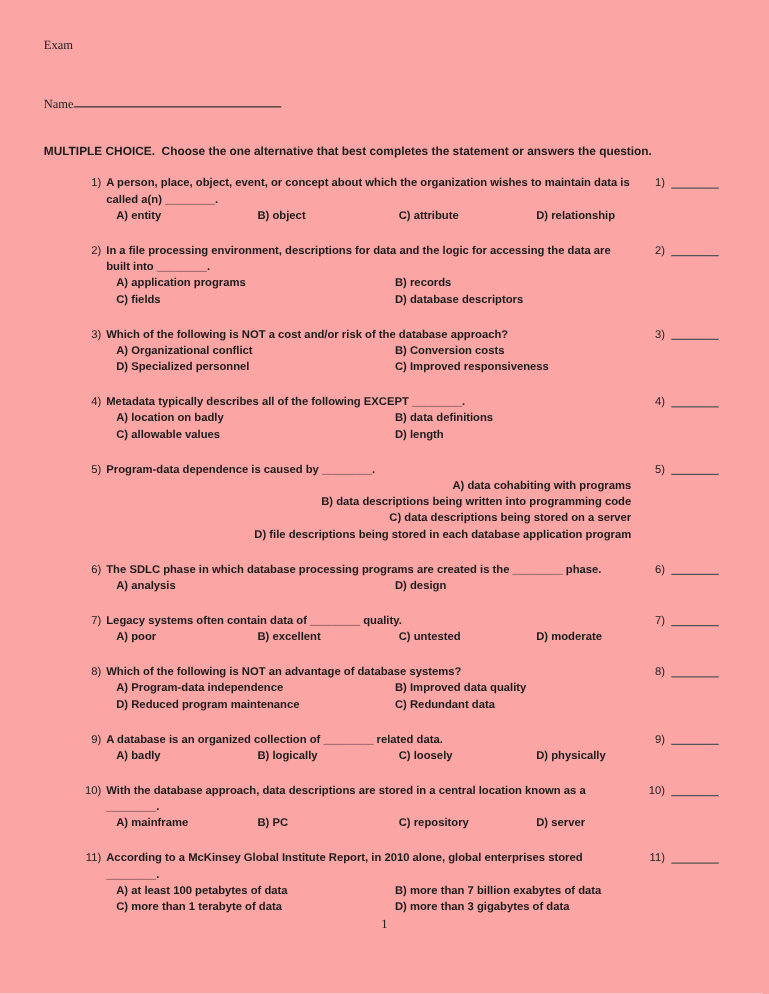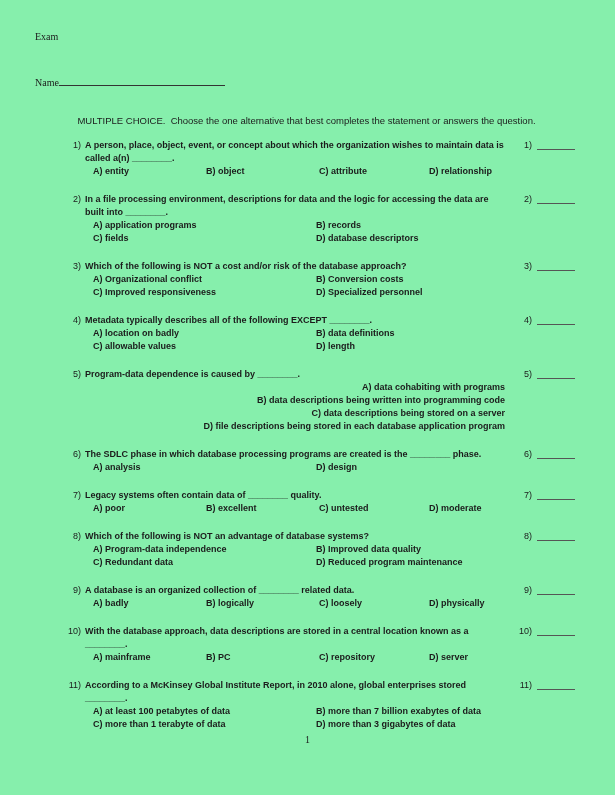--- a/index.html
+++ b/index.html
@@ -1,37 +1,36 @@
 <!DOCTYPE html>
 <html><head>
 <meta charset="utf-8">
 <style>
   * { margin:0; padding:0; box-sizing:border-box; }
   html,body { background:#ffffff; }
   .page {
     position:relative;
     width:615px; height:795px;
-    background:#86efac;
+    background:#fca5a5;
     color:#1b1b1b;
     font-family:"Liberation Sans", sans-serif;
     font-size:9px; line-height:13px;
     padding:30px 37px 0 35px;
     overflow:hidden;
   }
   .serif { font-family:"Liberation Serif", serif; font-size:10px; }
   .exam-label { margin-bottom:11px; }
   .name-row { margin-bottom:25px;margin-top:32px; }
   .name-line {
     display:inline-block; width:166px; height:11px;
     border-bottom:1px solid #333; vertical-align:baseline;
   }
   .instructions {
-    font-weight:normal; font-size:9.5px; white-space:pre-wrap;
+    font-weight:bold; font-size:9.5px; white-space:pre-wrap;
     margin-bottom:12px;
-    text-align:center;
   }
   .questions { padding-left:27px; }
   .q-row { display:flex; margin-bottom:15px; }
   .q-main { flex:1 1 auto; display:flex; min-width:0; }
   .q-num { flex:none; width:19px; text-align:right; }
   .q-body { flex:1 1 auto; margin-left:4px; min-width:0;font-weight:bold; }
   .opts { padding-left:8px; display:grid; }
   .opts-4 { grid-template-columns:113px 113px 110px auto; }
   .opts-2 { grid-template-columns:223px auto; }
   .opts-1 { grid-template-columns:auto;text-align:right; }
@@ -101,22 +100,22 @@
     </div>
 
     <div class="q-row">
       <div class="q-main">
         <div class="q-num">3)</div>
         <div class="q-body">
           <div>Which of the following is NOT a cost and/or risk of the database approach?</div>
           <div class="opts opts-2">
             <span>A) Organizational conflict</span>
             <span>B) Conversion costs</span>
+            <span>D) Specialized personnel</span>
             <span>C) Improved responsiveness</span>
-            <span>D) Specialized personnel</span>
           </div>
         </div>
       </div>
       <div class="answer">
         <span class="a-num">3)</span>
         <span class="a-line"></span>
       </div>
     </div>
 
     <div class="q-row">
@@ -194,22 +193,22 @@
     </div>
 
     <div class="q-row">
       <div class="q-main">
         <div class="q-num">8)</div>
         <div class="q-body">
           <div>Which of the following is NOT an advantage of database systems?</div>
           <div class="opts opts-2">
             <span>A) Program-data independence</span>
             <span>B) Improved data quality</span>
+            <span>D) Reduced program maintenance</span>
             <span>C) Redundant data</span>
-            <span>D) Reduced program maintenance</span>
           </div>
         </div>
       </div>
       <div class="answer">
         <span class="a-num">8)</span>
         <span class="a-line"></span>
       </div>
     </div>
 
     <div class="q-row">

